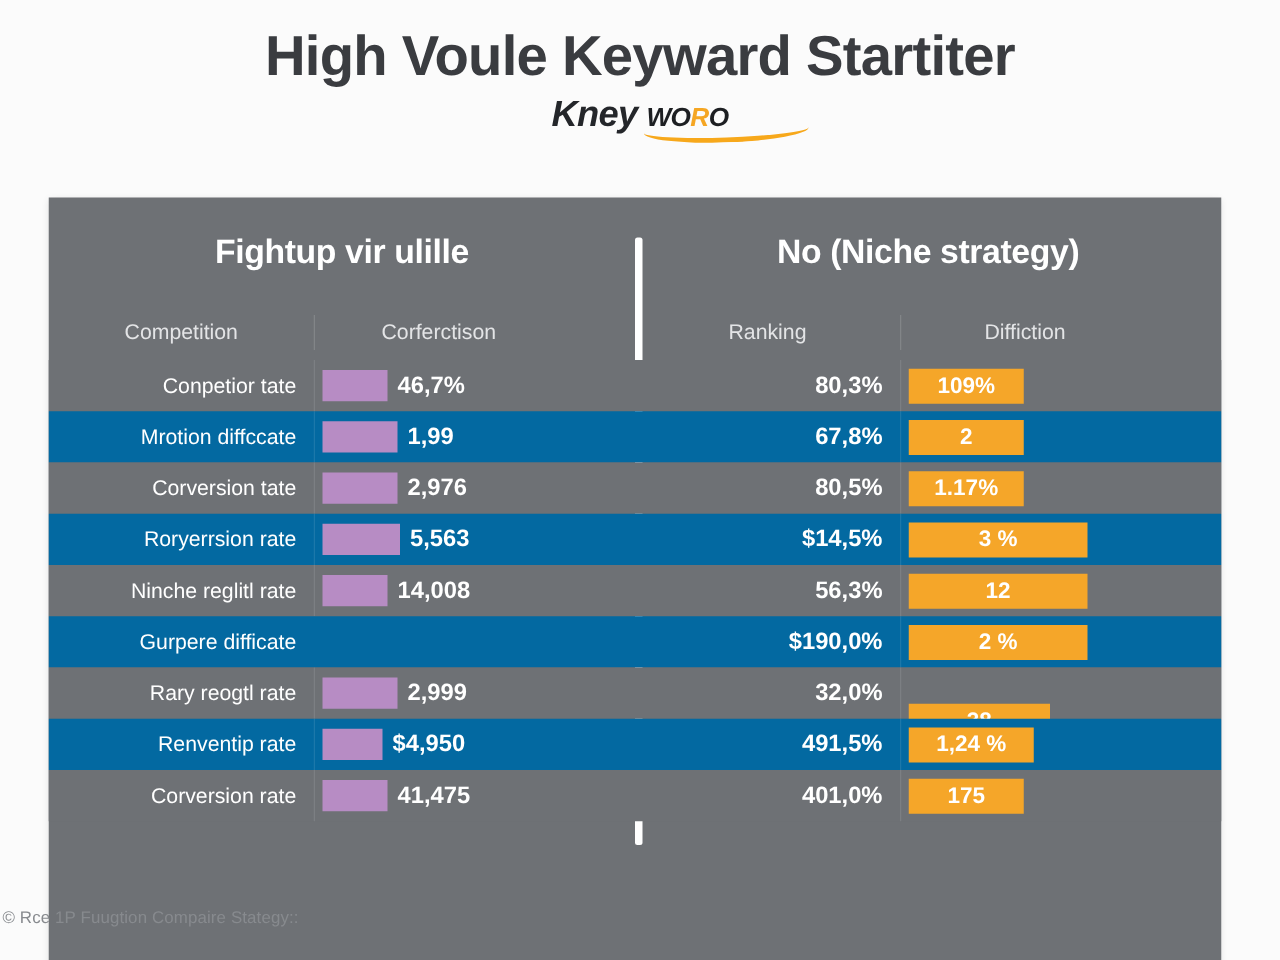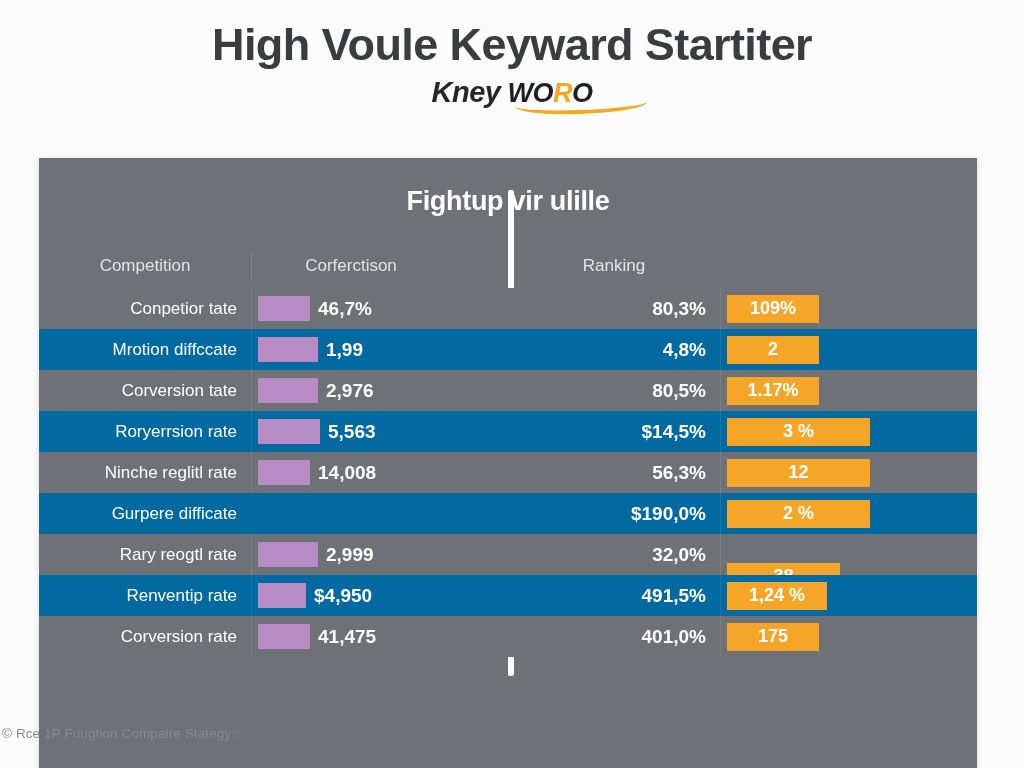--- a/index.html
+++ b/index.html
@@ -35,21 +35,21 @@
     position: relative;
   }
   .sub-a {
     font-size: 29px;
     font-weight: bold;
     font-style: italic;
     color: #24262a;
     letter-spacing: -0.5px;
   }
   .sub-b {
-    font-size: 27px;
+    font-size: 21px;
     font-weight: bold;
     font-style: italic;
     color: #1d1f22;
     letter-spacing: -0.5px;
     margin-left: 7px;
   }
   .sub-accent {
     color: #f5a623;
   }
   .swoosh {
@@ -230,20 +230,21 @@
   <div class="subtitle-wrap">
     <span class="sub-a">Kney</span><span class="sub-b">WO</span><span class="sub-b sub-accent" style="margin-left:0">R</span><span class="sub-b" style="margin-left:0">O</span>
     <span class="swoosh"></span>
   </div>
 </div>
 
 <div class="panel">
 
   <div class="panel-heads">
     <div class="panel-head">Fightup vir ulille</div>
+    <div class="panel-head">No (Niche strategy)</div>
   </div>
 
   <div class="divider"></div>
 
   <div class="cols">
 
     <div class="side">
       <div class="col-head-row">
         <div class="col-head ch-label">Competition</div>
         <div class="col-head ch-value">Corferctison</div>
@@ -307,30 +308,31 @@
               <div class="bar-purple" style="width: 52px; background: rgb(183, 140, 196);"></div>
               <span class="val-left">41,475</span>
             </div>
           </div>
         </div>
     </div>
 
     <div class="side">
       <div class="col-head-row">
         <div class="col-head ch-label">Ranking</div>
+        <div class="col-head ch-value">Diffiction</div>
       </div>
       <div id="right-rows">
           <div class="row odd">
             <div class="cell-rank">80,3%</div>
             <div class="cell-value">
               <div class="bar-orange" style="width: 92px; background: rgb(245, 166, 41);">109%</div>
             </div>
           </div>
           <div class="row even">
-            <div class="cell-rank">4,8%</div>
+            <div class="cell-rank">67,8%</div>
             <div class="cell-value">
               <div class="bar-orange" style="width: 92px; background: rgb(245, 166, 41);">2</div>
             </div>
           </div>
           <div class="row odd">
             <div class="cell-rank">80,5%</div>
             <div class="cell-value">
               <div class="bar-orange" style="width: 92px; background: rgb(245, 166, 41);">1.17%</div>
             </div>
           </div>

